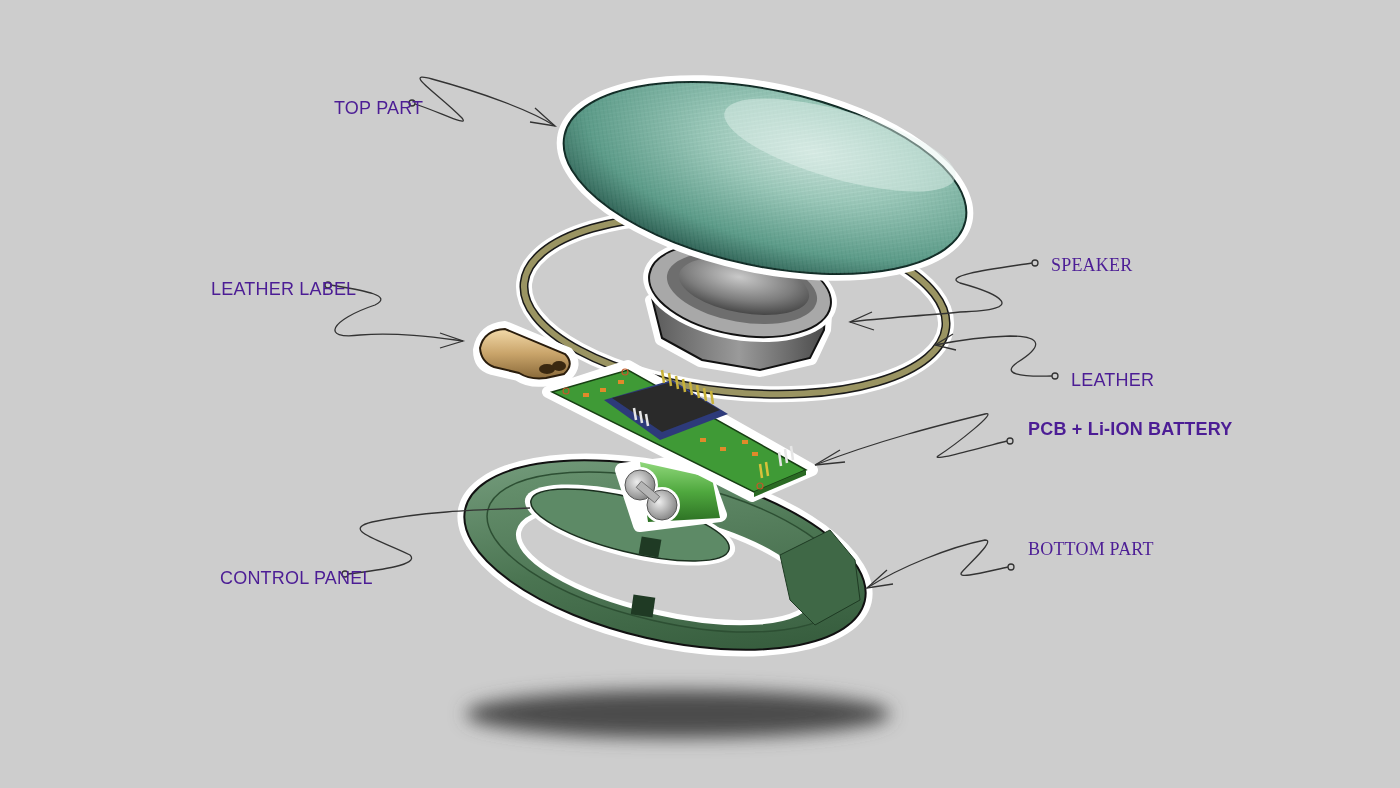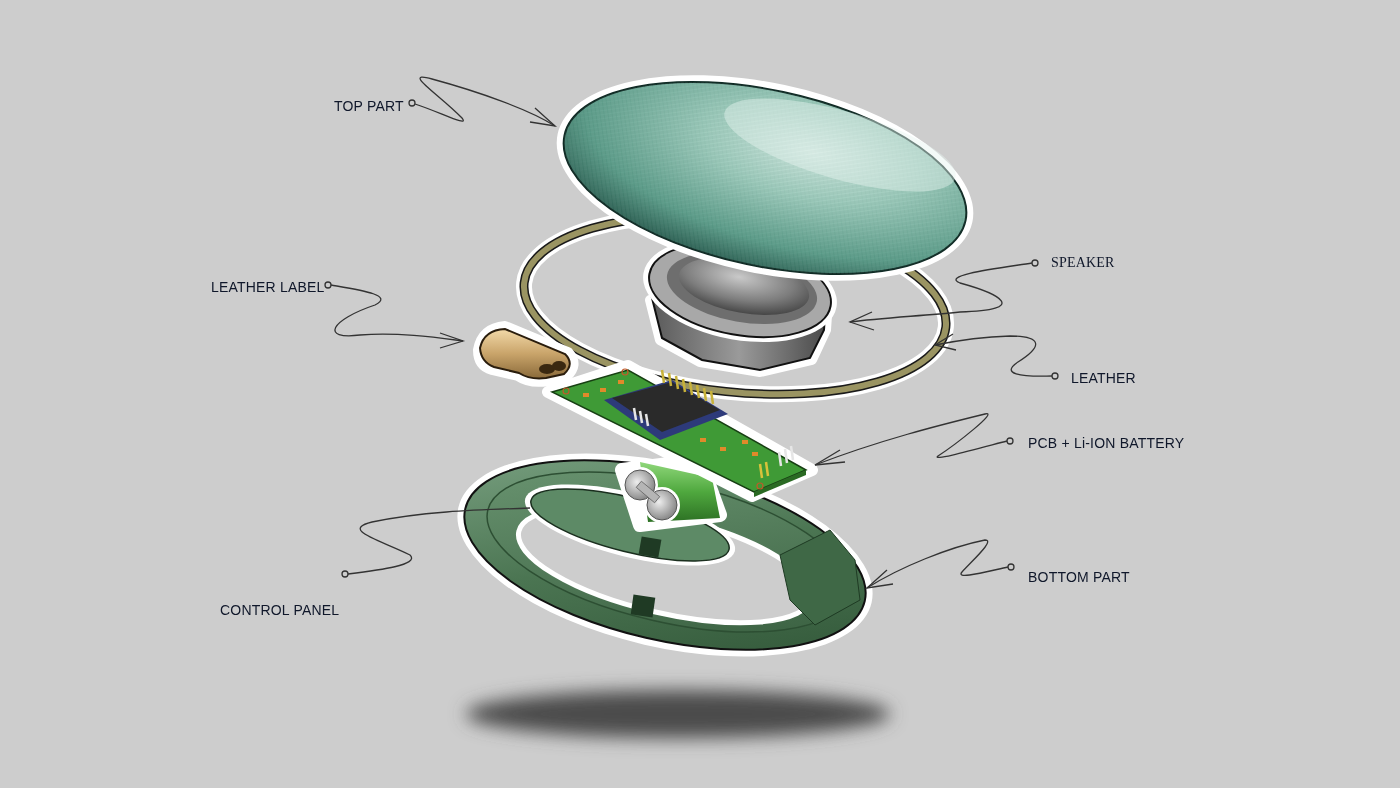--- a/index.html
+++ b/index.html
@@ -5,22 +5,22 @@
   html, body { margin: 0; padding: 0; }
   body {
     width: 1400px; height: 788px; overflow: hidden;
     background: #cdcdcd;
     font-family: "Liberation Sans", "DejaVu Sans", sans-serif;
   }
   .stage { position: relative; width: 1400px; height: 788px; }
   svg.art { position: absolute; left: 0; top: 0; }
   .label {
     position: absolute;
-    font-size: 14px;
-    color: #0f172a;
+    font-size: 18px;
+    color: #4c1d95;
     letter-spacing: 0.2px;
     white-space: nowrap;
     line-height: 1;
   }
 </style>
 </head>
 <body>
 
 <div class="stage">
 
@@ -205,17 +205,17 @@
     <circle cx="1011" cy="567" r="3"></circle>
     <path d="M1008 567 C 985 572, 955 580, 962 572 C 975 558, 995 540, 985 540 C 950 547, 900 567, 867 588"></path>
     <path d="M887 570 L867 588 L893 584"></path>
   </g>
 </svg>
 
 <div class="label" style="left:334px; top:99px;">TOP PART</div>
 <div class="label" style="left:211px; top:280px;text-align:right;">LEATHER LABEL</div>
 <div class="label" style="left:1051px; top:256px;font-family:Liberation Serif, serif;">SPEAKER</div>
 <div class="label" style="left:1071px; top:371px;">LEATHER</div>
-<div class="label" style="left:1028px; top:436px;">PCB + Li-ION BATTERY</div>
-<div class="label" style="left:220px; top:603px;">CONTROL PANEL</div>
-<div class="label" style="left:1028px; top:570px;">BOTTOM PART</div>
+<div class="label" style="left:1028px; top:420px;font-weight:bold;">PCB + Li-ION BATTERY</div>
+<div class="label" style="left:220px; top:569px;">CONTROL PANEL</div>
+<div class="label" style="left:1028px; top:540px;font-family:Liberation Serif, serif;">BOTTOM PART</div>
 
 </div>
 
 </body></html>

